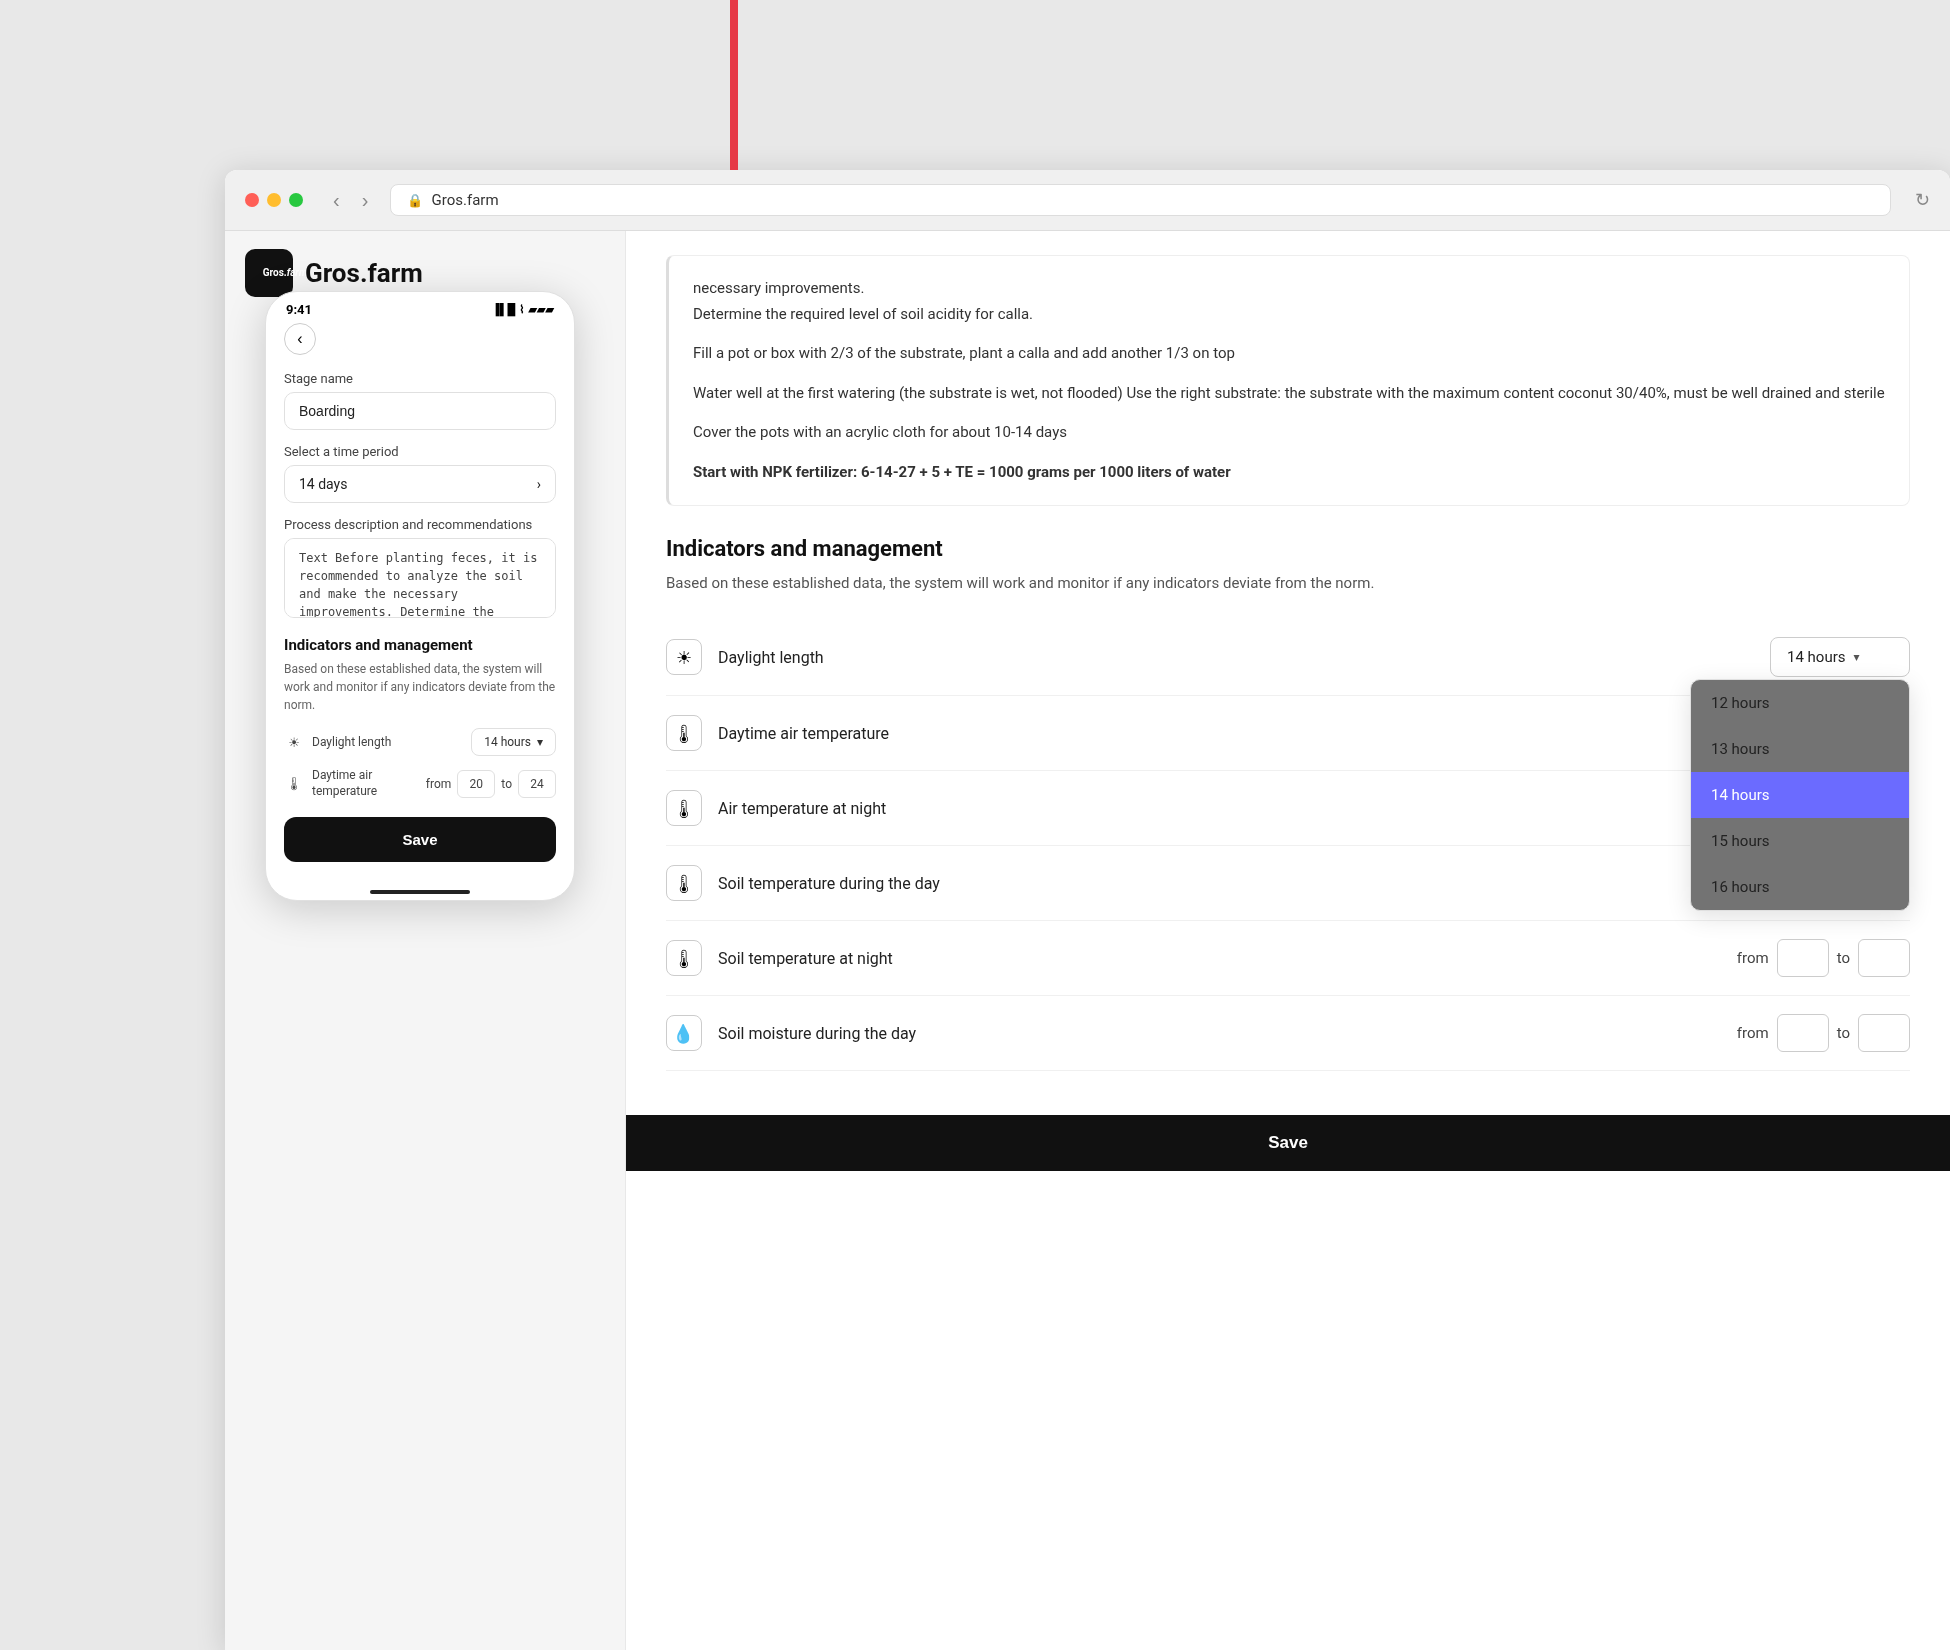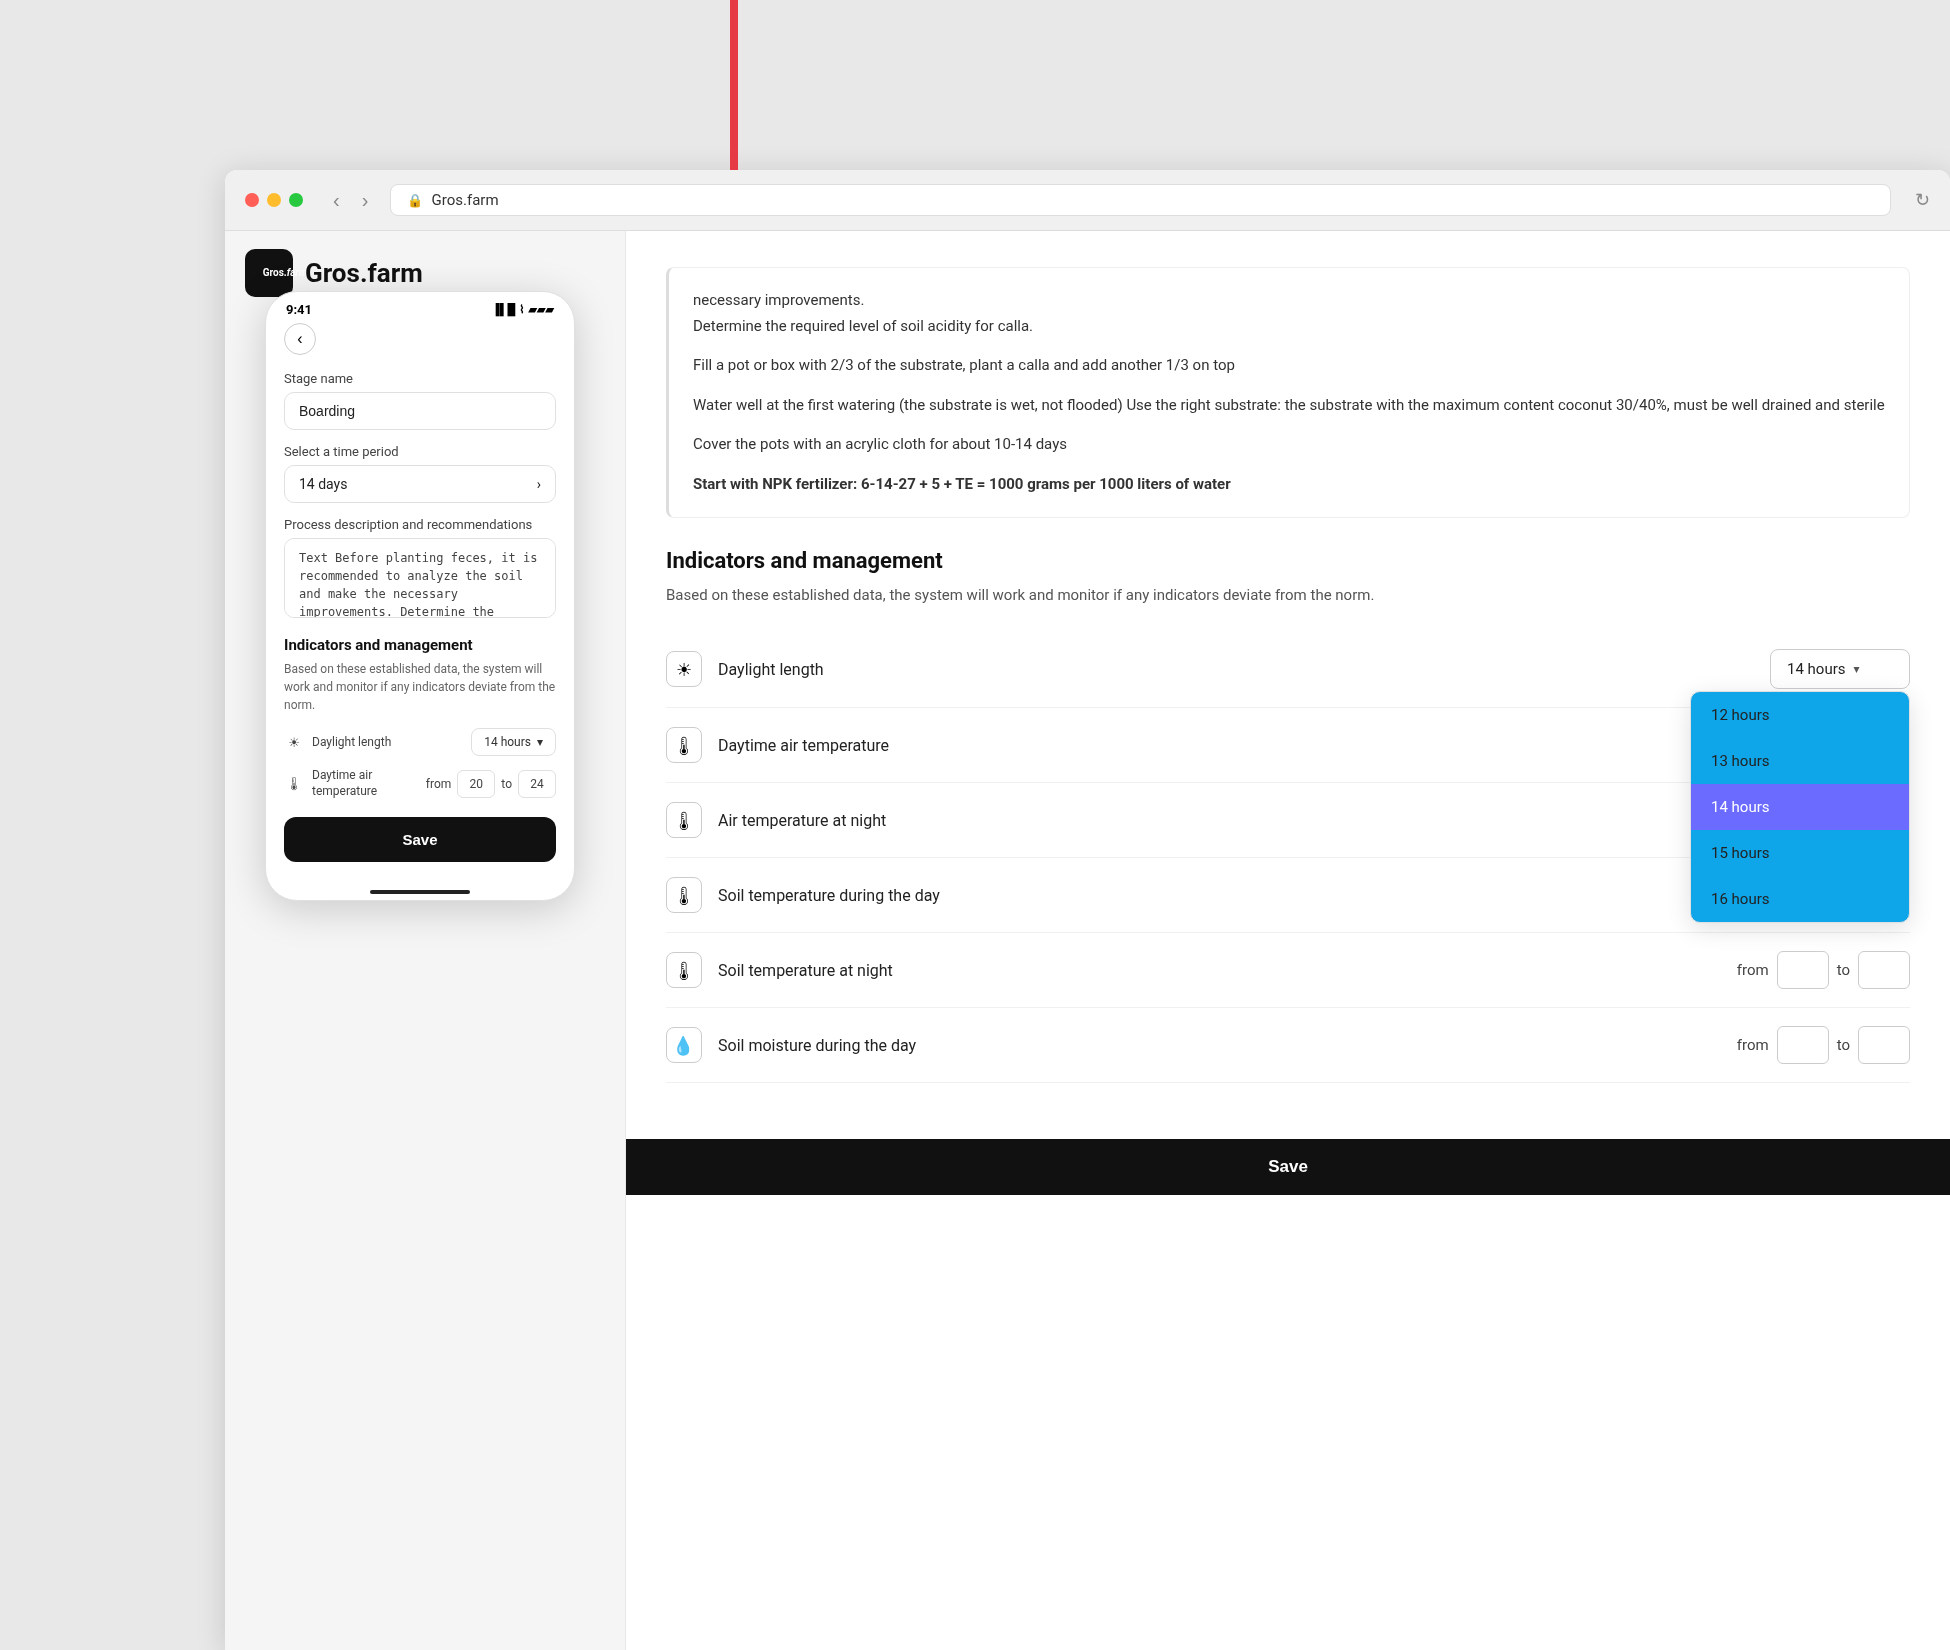--- a/index.html
+++ b/index.html
@@ -307,21 +307,21 @@
     .right-panel {
       flex: 1;
       background: #fff;
       border-left: 1px solid #e8e8e8;
       overflow-y: auto;
       padding: 0;
       position: relative;
     }
 
     .web-content {
-      padding: 36px 40px;
+      padding: 24px 40px;
     }
 
     .scrollable-text {
       background: #fff;
       border: 1px solid #eee;
       border-radius: 8px;
       padding: 20px 24px;
       margin-bottom: 30px;
       font-size: 15px;
       line-height: 1.7;
@@ -413,21 +413,21 @@
       justify-content: center;
       font-size: 14px;
       color: #333;
     }
 
     
     .dropdown-overlay {
       position: absolute;
       right: 0;
       top: 60px;
-      background: #0ea5e9;
+      background: #737373;
       border: 1px solid #e0e0e0;
       border-radius: 10px;
       box-shadow: 0 6px 24px rgba(0,0,0,0.12);
       width: 220px;
       z-index: 100;
       overflow: hidden;
     }
 
     .dropdown-item {
       padding: 14px 20px;

